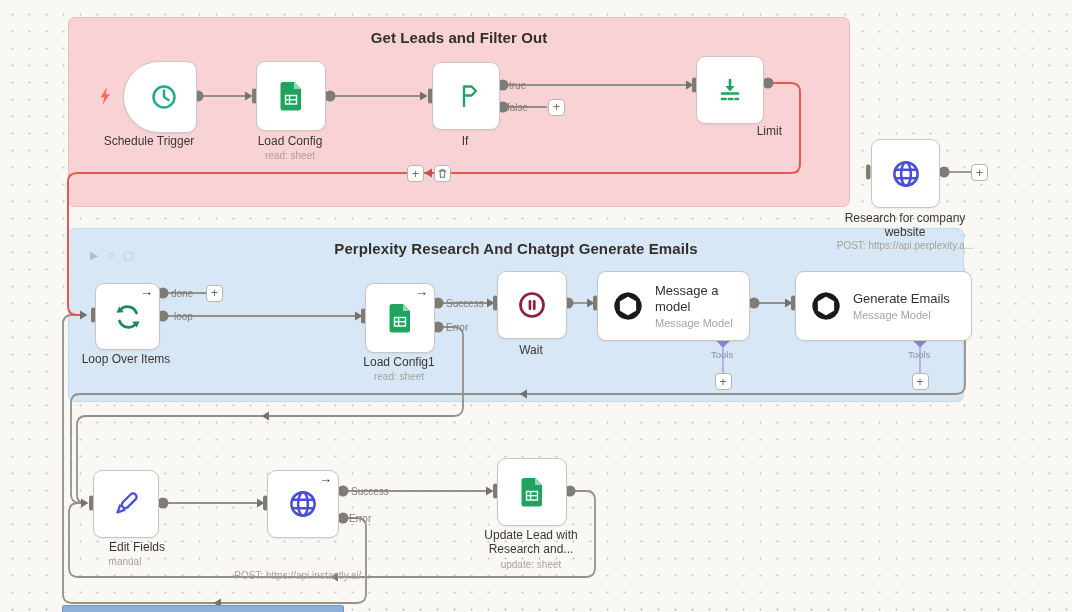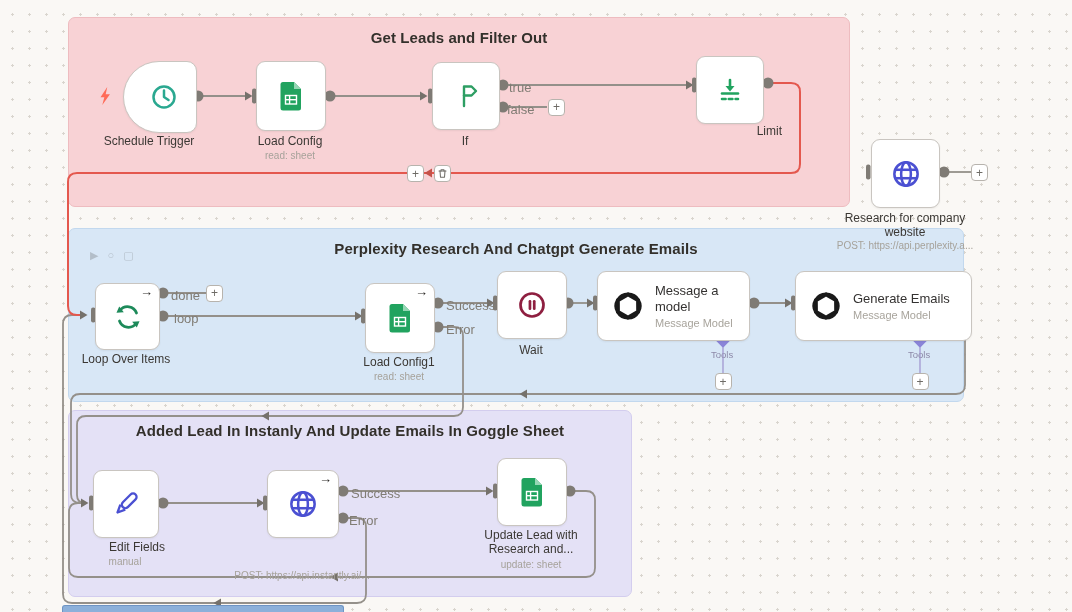--- a/index.html
+++ b/index.html
@@ -9,44 +9,41 @@
     background-image:radial-gradient(#d9d5ce 1px, transparent 1.2px);
     background-size:17px 17px;background-position:4px 6px;}
   .sticky{position:absolute;border-radius:7px;border:1px solid;text-align:center;}
   .sticky-title{font-size:15px;font-weight:700;color:#33302b;padding:11px 14px;letter-spacing:.1px;}
   .wires{position:absolute;left:0;top:0;z-index:2;}
   .node{position:absolute;background:#fff;border:1.7px solid #c9c5c0;border-radius:9px;
     box-shadow:0 1px 2px rgba(60,55,50,.07);z-index:3;display:flex;align-items:center;justify-content:center;}
   .node .corner-arrow{position:absolute;top:1px;right:6px;font-size:13px;font-weight:700;color:#2c2a27;line-height:1;}
   .node-label{position:absolute;z-index:4;font-size:12px;color:#3b3834;text-align:center;line-height:1.18;font-weight:400;}
   .node-sub{position:absolute;z-index:4;font-size:10px;color:#a6a29a;text-align:center;line-height:1.15;}
-  .wire-label{position:absolute;z-index:4;font-size:13px;color:#807c74;line-height:1;}
+  .wire-label{position:absolute;z-index:4;font-size:10px;color:#807c74;line-height:1;}
   .plus-btn{position:absolute;z-index:5;width:17px;height:17px;background:#fff;border:1.4px solid #b7b3ad;
     border-radius:4px;box-sizing:border-box;display:flex;align-items:center;justify-content:center;
     font-size:12px;color:#6e6b66;line-height:1;}
   .big-node-title{font-size:13px;color:#343231;line-height:1.2;}
   .big-node-sub{font-size:11px;color:#a8a49c;margin-top:3px;}
   .tools-label{position:absolute;z-index:4;font-size:9.5px;color:#8d89a8;}
   .hover-toolbar{position:absolute;z-index:4;display:flex;gap:9px;opacity:.25;color:#4a4845;font-size:11px;}
   .bottom-strip{position:absolute;z-index:3;background:#8cb0da;border:1px solid #6d94c4;border-bottom:none;
     border-radius:3px 3px 0 0;}
 </style>
 </head>
 <body>
 
 <div class="canvas">
 
   <div class="sticky" style="left:68px;top:17px;width:780px;height:188px;background:#f8d2d5;border-color:#eebcc0;">
     <div class="sticky-title">Get Leads and Filter Out</div>
   </div>
   <div class="sticky" style="left:68px;top:228px;width:894px;height:172px;background:#d8e7f6;border-color:#c2d8ee;">
     <div class="sticky-title">Perplexity Research And Chatgpt Generate Emails</div>
-  </div>
-  <div class="sticky" style="left:68px;top:410px;width:562px;height:185px;background:#e4e1f6;border-color:#d3cdee;">
-    <div class="sticky-title">Added Lead In Instanly And Update Emails In Goggle Sheet</div>
   </div>
   <div class="bottom-strip" style="left:62px;top:605px;width:280px;height:7px;"></div>
 
   <svg class="wires" width="1072" height="612" viewBox="0 0 1072 612">
     <g fill="none" stroke="#94908a" stroke-width="1.8">
       <path d="M197,96 H249"></path>
       <path d="M330,96 H424"></path>
       <path d="M503,85 H690"></path>
       <path d="M503,107 H547"></path>
       <path d="M944,172 H971"></path>

